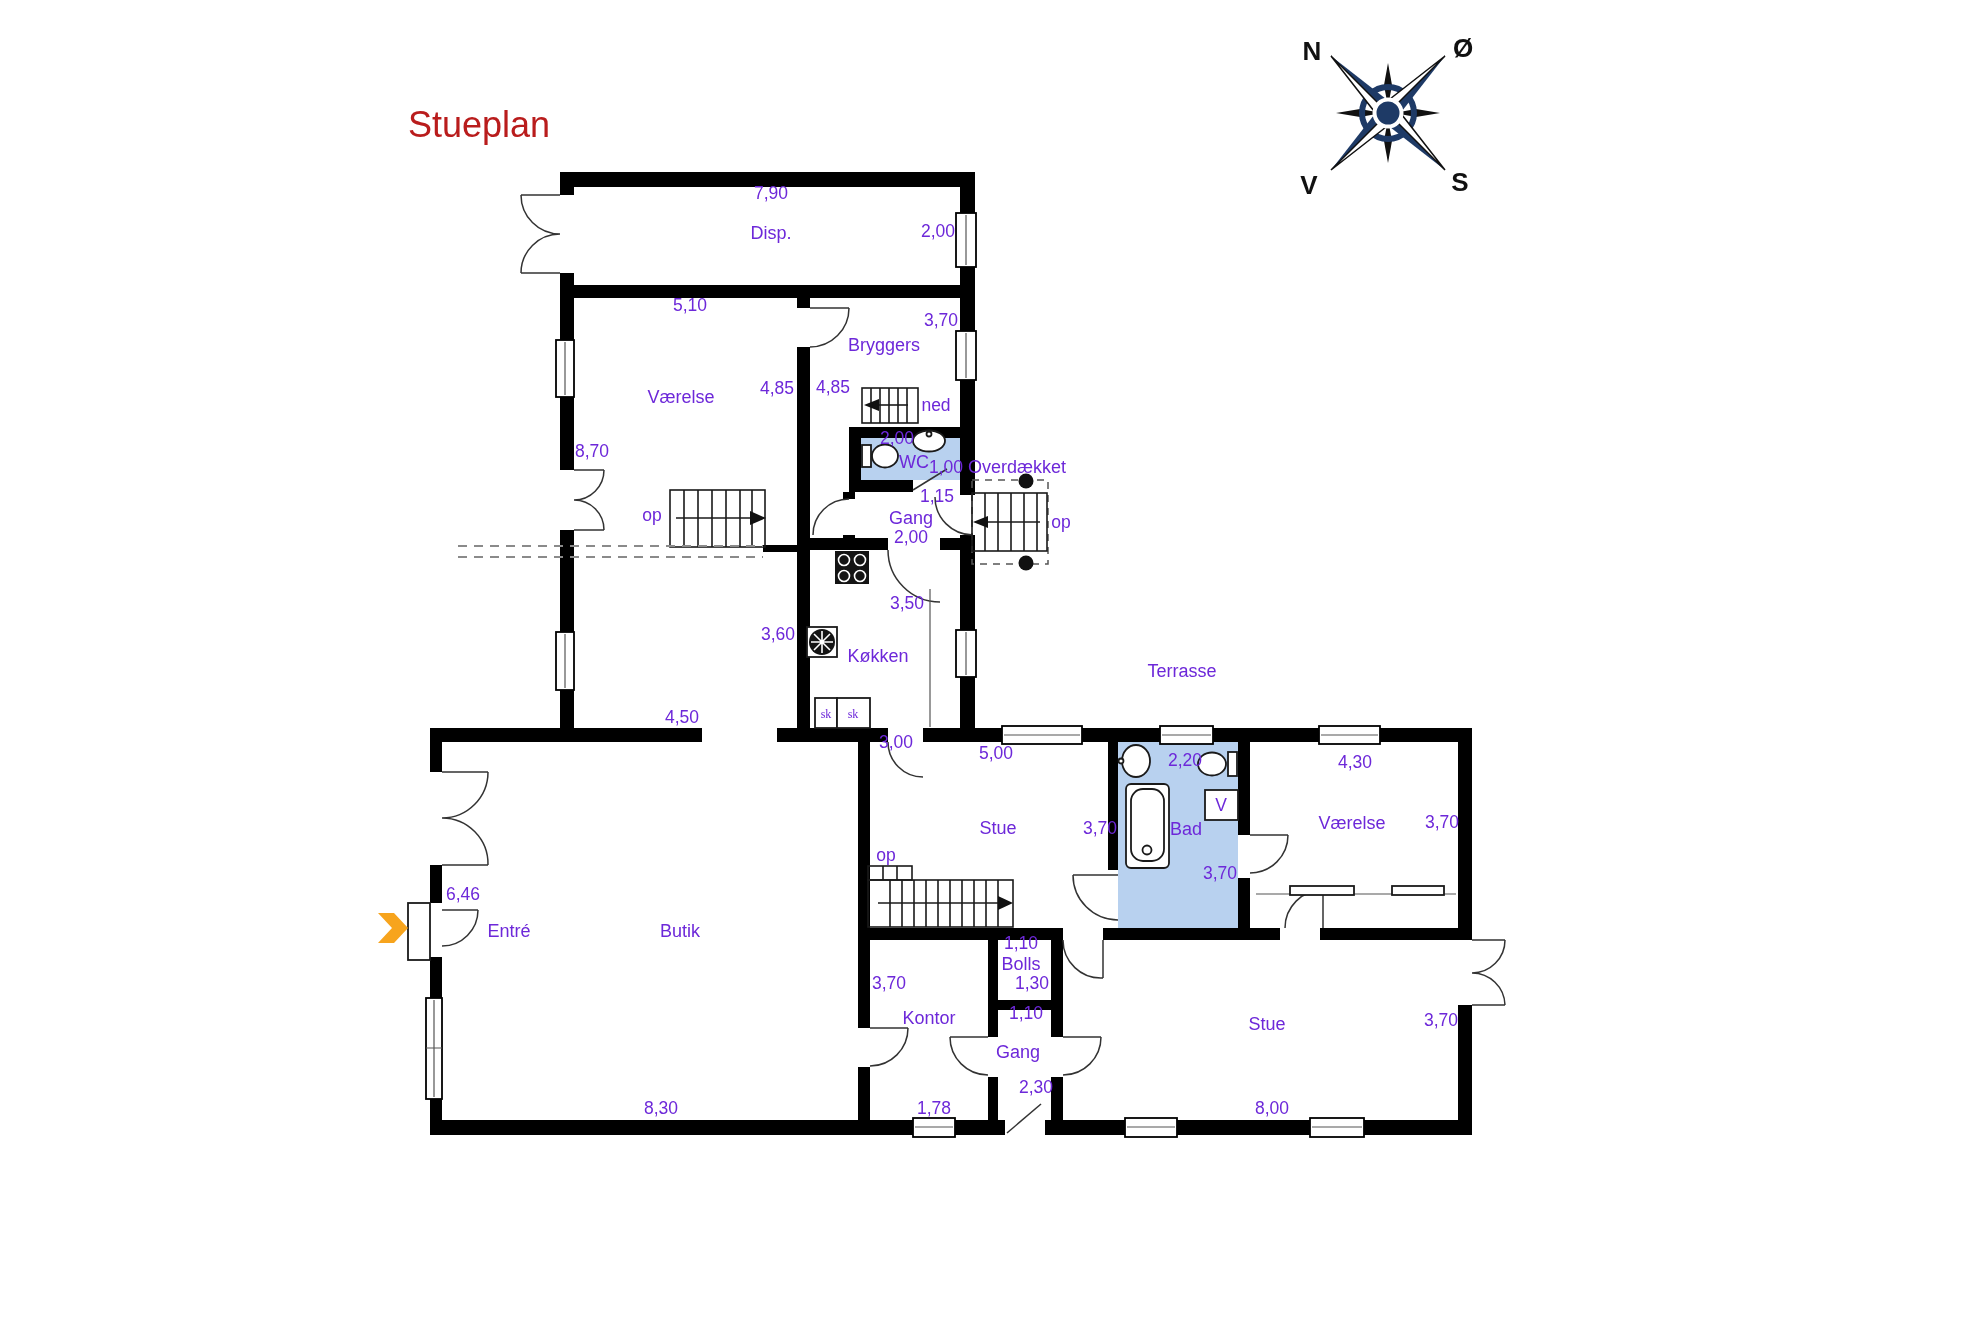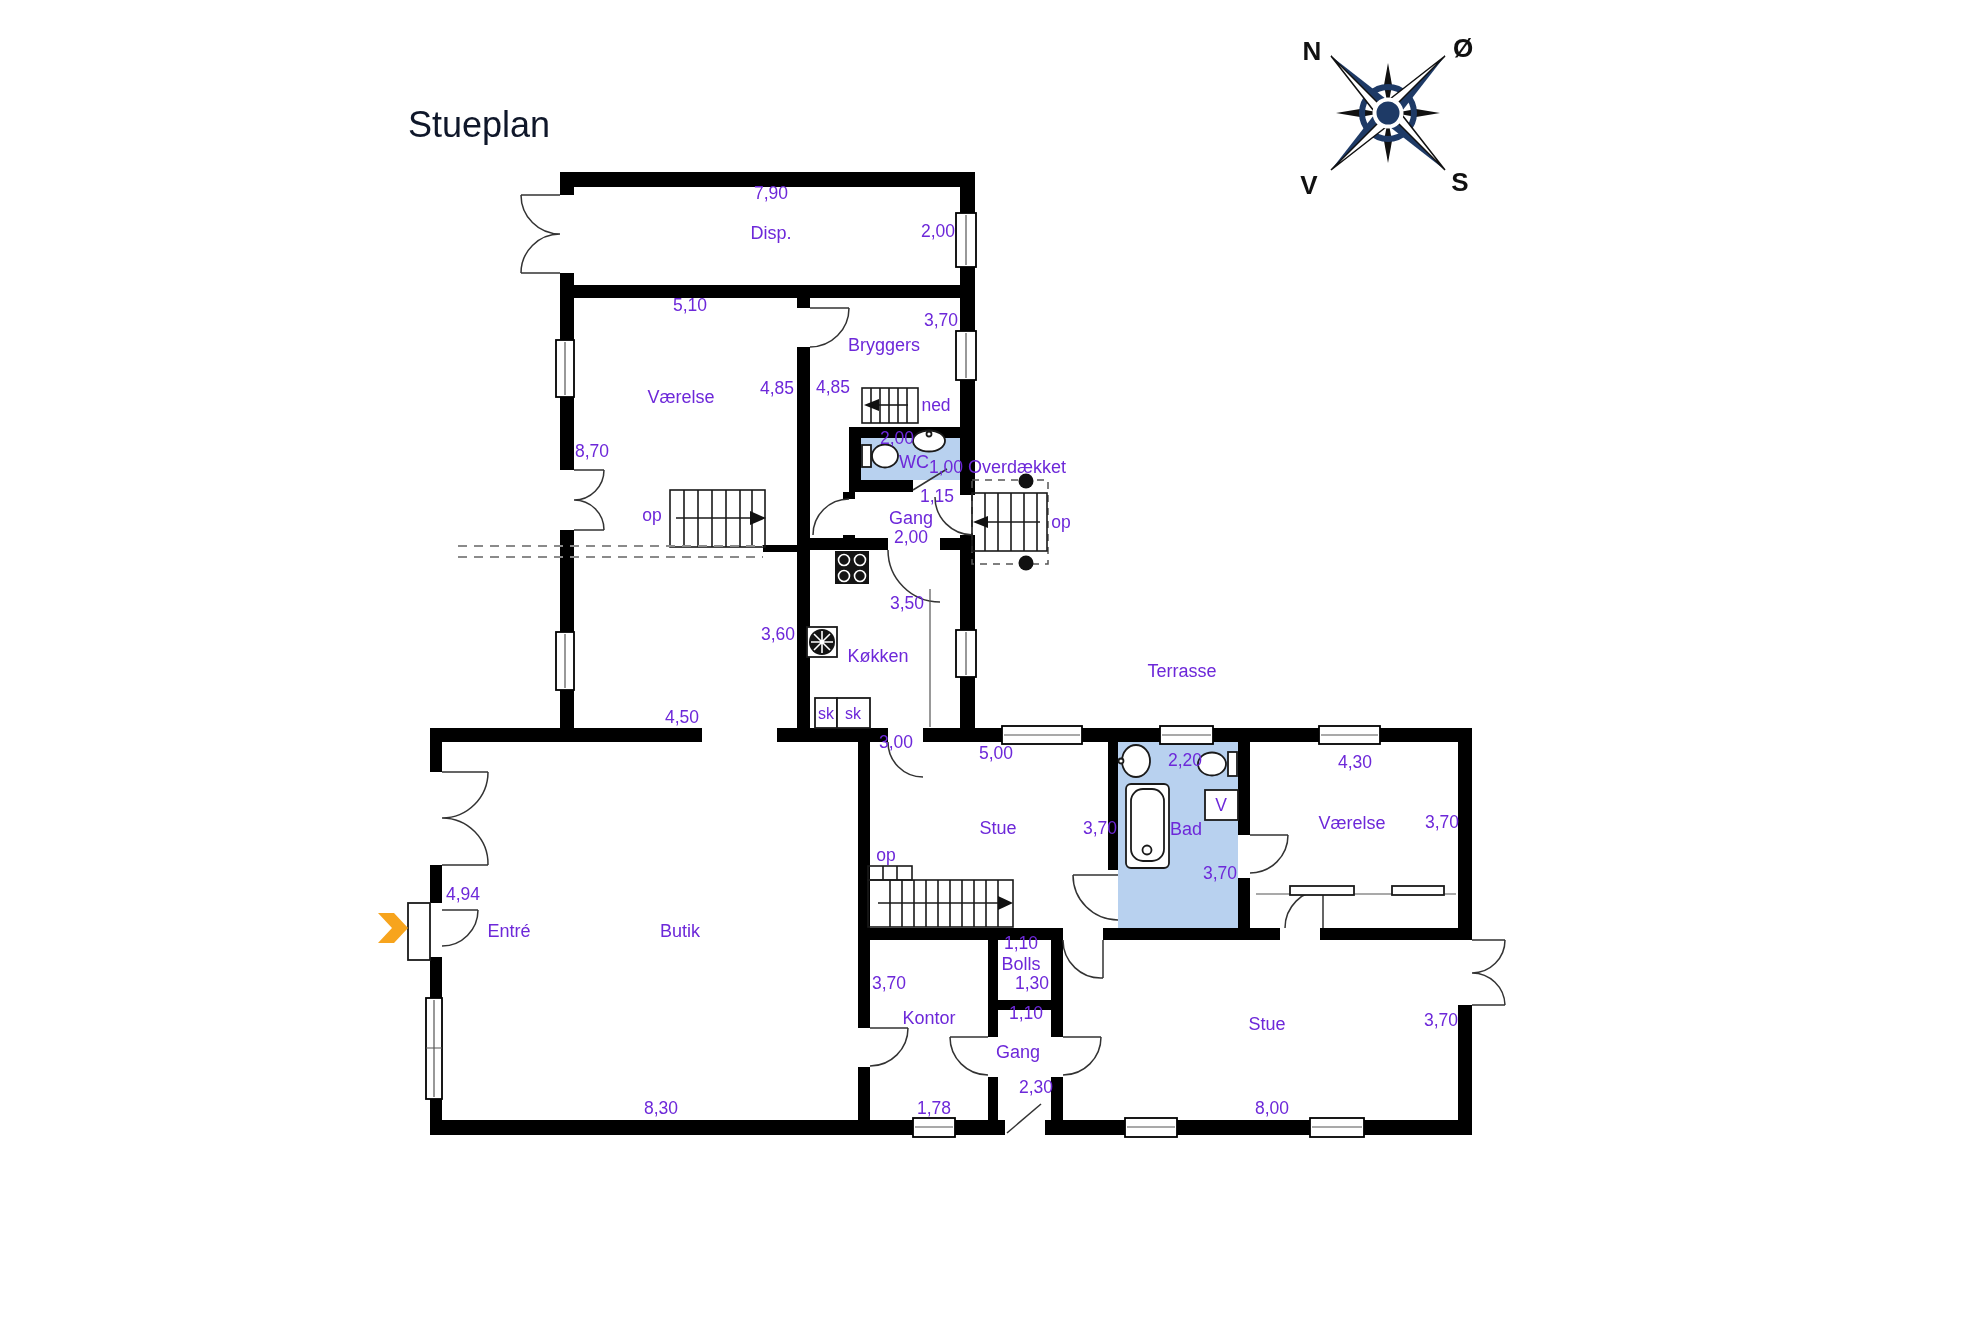--- a/index.html
+++ b/index.html
@@ -10,22 +10,22 @@
   .thin{stroke:#1a1a1a;stroke-width:1.6;fill:none;}
   .door{stroke:#333333;stroke-width:1.5;fill:none;}
   .winr{fill:#ffffff;stroke:#000000;stroke-width:1.8;}
   .winl{stroke:#555555;stroke-width:1.2;fill:none;}
   .fix{fill:#ffffff;stroke:#1a1a1a;stroke-width:1.8;}
   .dash{stroke:#8a8a8a;stroke-width:2;stroke-dasharray:9 7;fill:none;}
   .dashbox{stroke:#555555;stroke-width:1.5;stroke-dasharray:7 6;fill:none;}
   .lbl{position:absolute;transform:translate(-50%,-50%);white-space:nowrap;
        color:#6d28d9;font-size:17.5px;line-height:1;text-align:right;}
   .room{font-size:18px;}
-  .tiny{font-size:16px;}
-  .title{position:absolute;left:408px;top:104px;font-size:36px;color:#0f172a;}
+  .tiny{font-size:12px;font-family:Liberation Serif, serif;}
+  .title{position:absolute;left:408px;top:104px;font-size:36px;color:#b91c1c;}
   .disclaimer{position:absolute;left:387px;top:1151px;font-size:33px;color:#111;}
   .compass-letter{font-weight:bold;font-size:26px;fill:#111;}
 </style>
 </head>
 <body>
 
 <div class="canvas">
 
   <svg width="1984" height="1323" viewBox="0 0 1984 1323">
 
@@ -360,21 +360,21 @@
   <span class="lbl" style="left:911px;top:538px">2,00</span>
   <span class="lbl" style="left:907px;top:604px">3,50</span>
   <span class="lbl" style="left:778px;top:635px">3,60</span>
   <span class="lbl" style="left:896px;top:743px">3,00</span>
   <span class="lbl" style="left:682px;top:718px">4,50</span>
   <span class="lbl" style="left:996px;top:754px">5,00</span>
   <span class="lbl" style="left:1185px;top:761px">2,20</span>
   <span class="lbl" style="left:1355px;top:763px">4,30</span>
   <span class="lbl" style="left:1100px;top:829px">3,70</span>
   <span class="lbl" style="left:1442px;top:823px">3,70</span>
-  <span class="lbl" style="left:463px;top:895px">4,94</span>
+  <span class="lbl" style="left:463px;top:895px">6,46</span>
   <span class="lbl" style="left:1220px;top:874px">3,70</span>
   <span class="lbl" style="left:1021px;top:944px">1,10</span>
   <span class="lbl" style="left:1032px;top:984px">1,30</span>
   <span class="lbl" style="left:889px;top:984px">3,70</span>
   <span class="lbl" style="left:1026px;top:1014px">1,10</span>
   <span class="lbl" style="left:1036px;top:1088px">2,30</span>
   <span class="lbl" style="left:934px;top:1109px">1,78</span>
   <span class="lbl" style="left:661px;top:1109px">8,30</span>
   <span class="lbl" style="left:1272px;top:1109px">8,00</span>
   <span class="lbl" style="left:1441px;top:1021px">3,70</span>

